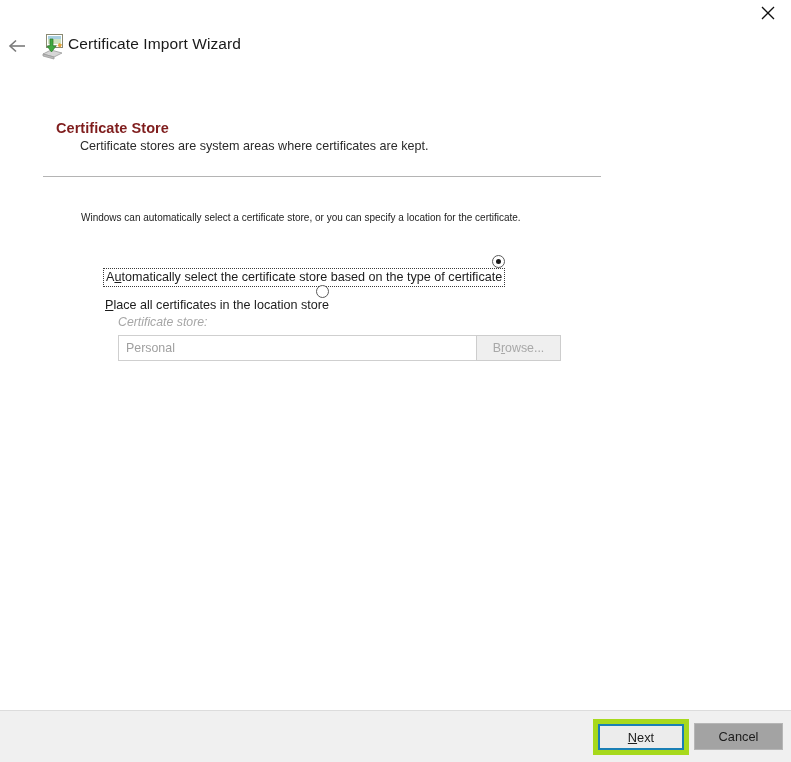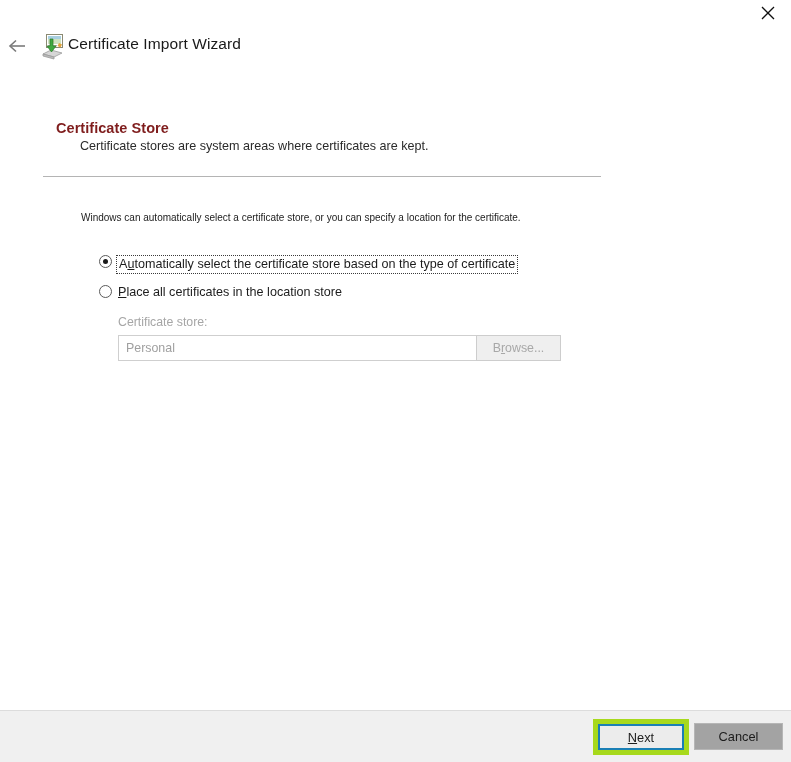--- a/index.html
+++ b/index.html
@@ -102,22 +102,23 @@
     top: 209px;
     width: 480px;
     font-size: 10px;
     color: #1c1c1c;
     line-height: 17px;
   }
 
   .radio-row {
     position: absolute;
     display: flex;
-    align-items: flex-start;
-    cursor: default;
+    align-items: flex-end;
+    cursor: default;
+    flex-direction: column;
   }
   #radio-auto-row { left: 99px; top: 255px; }
   #radio-store-row { left: 99px; top: 285px; }
 
   .radio-mark {
     width: 13px;
     height: 13px;
     border: 1px solid #5a5a5a;
     border-radius: 50%;
     background: #ffffff;
@@ -148,20 +149,21 @@
   }
   .accel { text-decoration: underline; }
 
   
   #store-field-label {
     position: absolute;
     left: 118px;
     top: 315px;
     font-size: 12.3px;
     color: #a6a6a6;
+    font-style: italic;
   }
   #store-text-input {
     position: absolute;
     left: 118px;
     top: 335px;
     width: 408px;
     height: 26px;
     box-sizing: border-box;
     border: 1px solid #cfcfcf;
     background: #ffffff;

